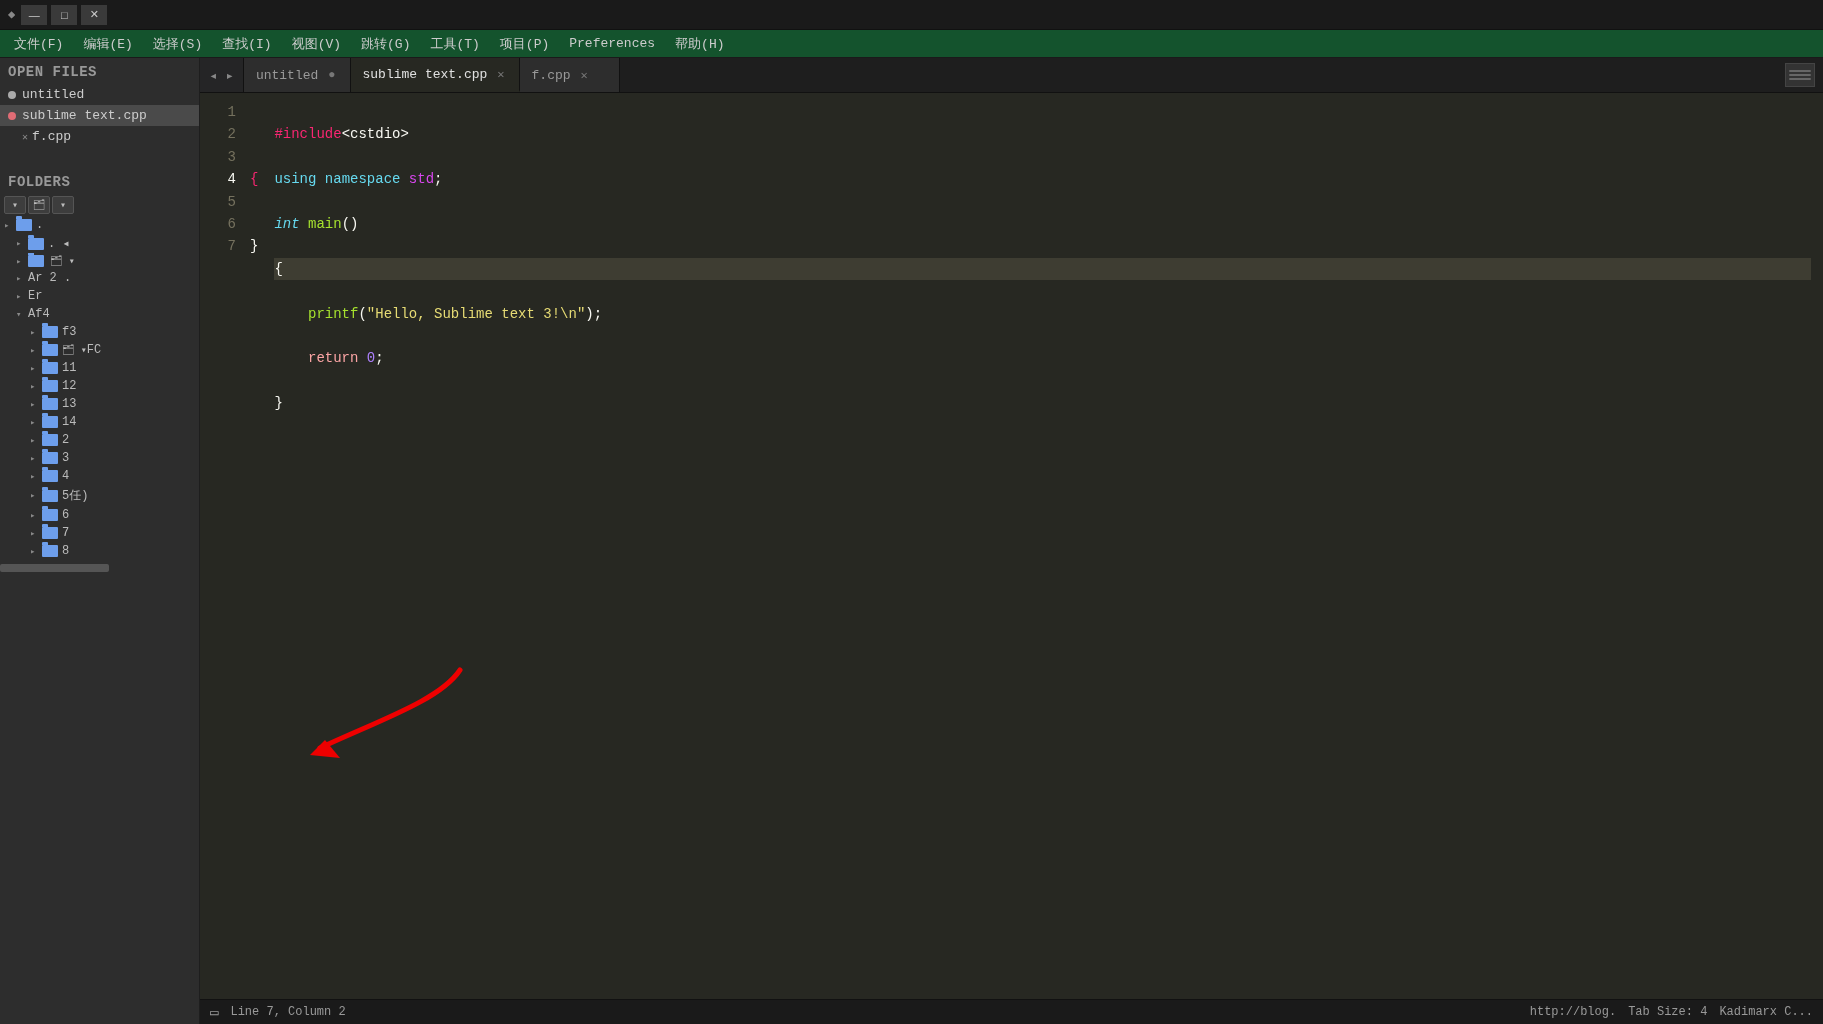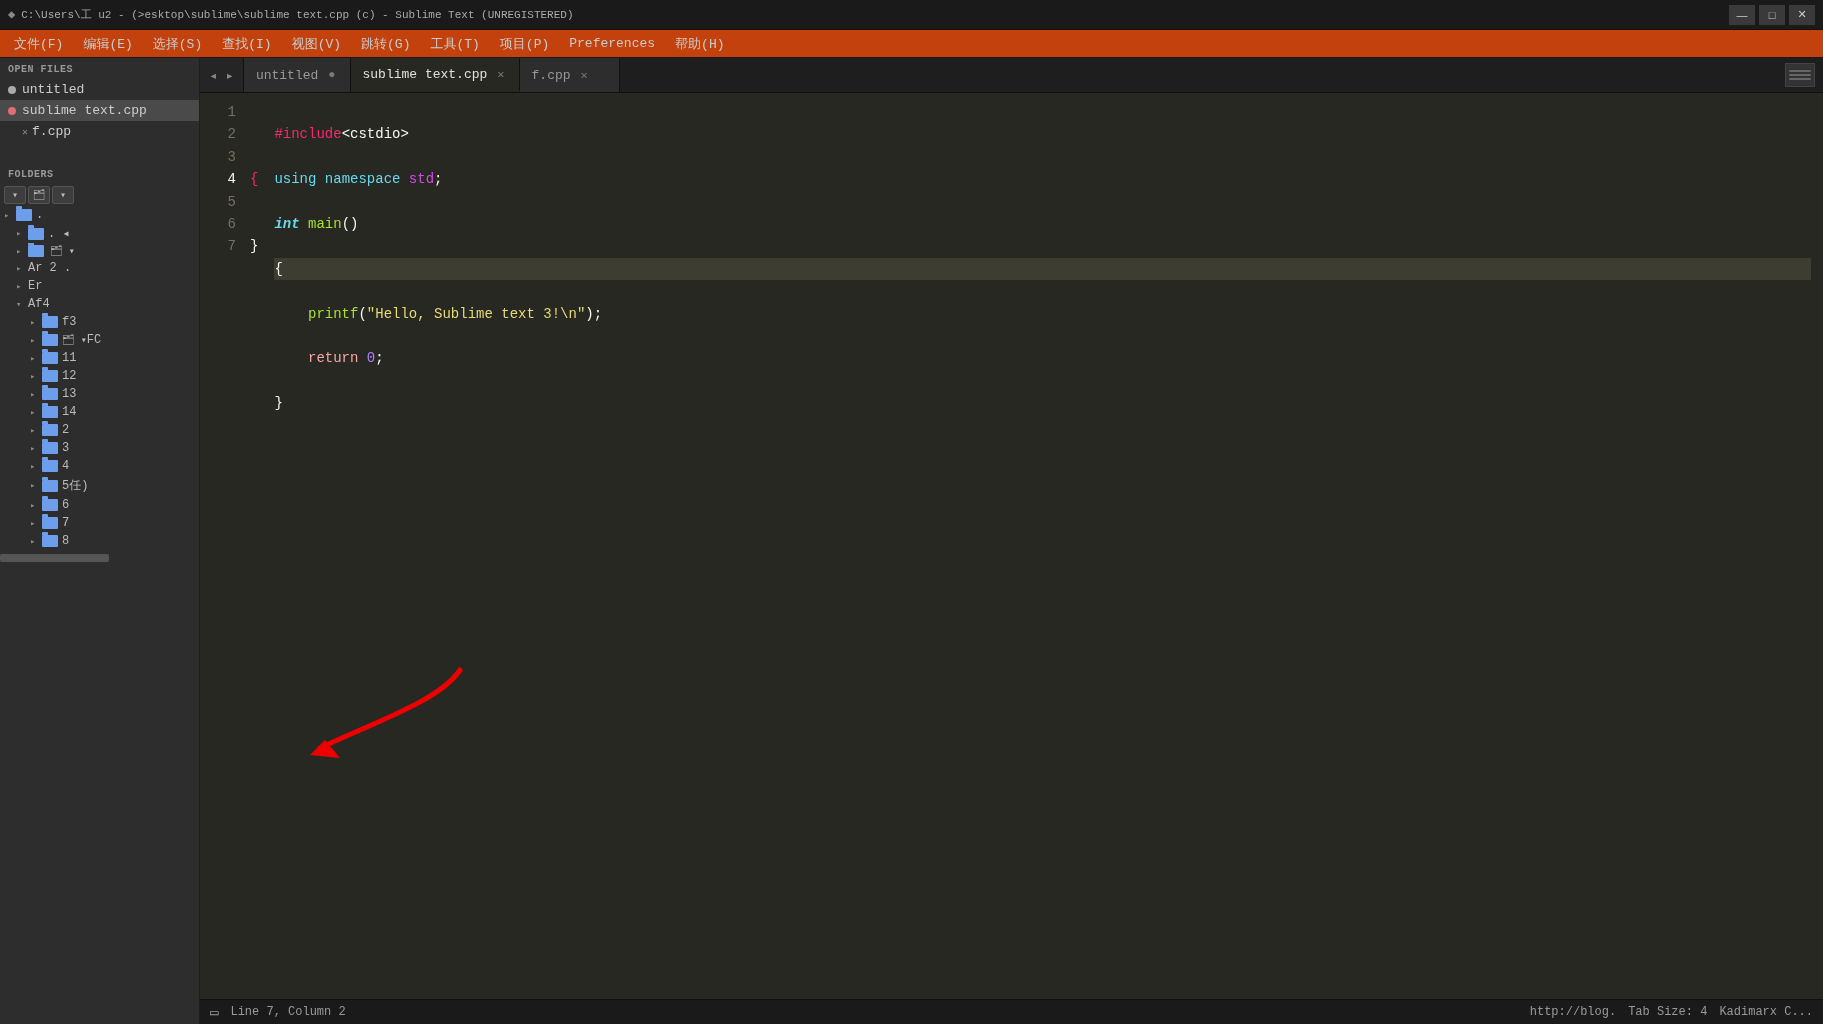--- a/index.html
+++ b/index.html
@@ -36,21 +36,21 @@
       color: #ccc;
       font-size: 11px;
       cursor: pointer;
       display: flex;
       align-items: center;
       justify-content: center;
     }
 
     
     #menu-bar {
-      background: #c2410c;
+      background: #14532d;
       height: 28px;
       display: flex;
       align-items: center;
       padding: 0 4px;
       border-bottom: 1px solid #1a1a1a;
       font-size: 13px;
       color: #ccc;
     }
     .menu-item {
       padding: 3px 10px;
@@ -82,21 +82,21 @@
       overflow-x: hidden;
       flex-shrink: 0;
     }
 
     #sidebar::-webkit-scrollbar { width: 6px; }
     #sidebar::-webkit-scrollbar-track { background: #2d2d2d; }
     #sidebar::-webkit-scrollbar-thumb { background: #555; }
 
     .sidebar-section-header {
       padding: 6px 8px 4px 8px;
-      font-size: 10px;
+      font-size: 14px;
       font-weight: bold;
       color: #999;
       letter-spacing: 0.5px;
       text-transform: uppercase;
     }
 
     .open-file-item {
       display: flex;
       align-items: center;
       padding: 3px 8px;
@@ -267,21 +267,21 @@
       padding: 8px 12px;
       flex: 1;
       font-size: 14px;
       line-height: 1.6;
       white-space: pre;
       color: #f8f8f2;
     }
 
     
     .kw-include { color: #f92672; }
-    .kw-int { color: #66d9ef; font-style: italic; font-weight: bold; }
+    .kw-int { color: #66d9ef; font-style: italic; }
     .kw-using { color: #66d9ef; }
     .kw-namespace { color: #66d9ef; }
     .kw-std { color: #d946ef; }
     .kw-return { color: #fca5a5; }
     .func-name { color: #a6e22e; }
     .string { color: #e6db74; }
     .number { color: #ae81ff; }
     .brace { color: #f8f8f2; }
     .kw-printf { color: #a6e22e; }
     .normal { color: #f8f8f2; }
@@ -347,21 +347,20 @@
       overflow: hidden;
     }
   </style>
 </head>
 <body>
 
 <div id="wrapper">
 
   <div id="title-bar">
     <span style="margin-right:6px; color:#888; font-size:12px;">◆</span>
-    <span style="flex:1; font-size:11px; color:#aaa;">C:\Users\工  u2 - (&gt;esktop\sublime\sublime text.cpp (c) - Sublime Text (UNREGISTERED)</span>
     <div class="window-controls">
       <button class="win-btn">—</button>
       <button class="win-btn">□</button>
       <button class="win-btn close">✕</button>
     </div>
   </div>
 
   <div id="menu-bar">
     <div class="menu-item">文件(F)</div>
     <div class="menu-item">编辑(E)</div>

